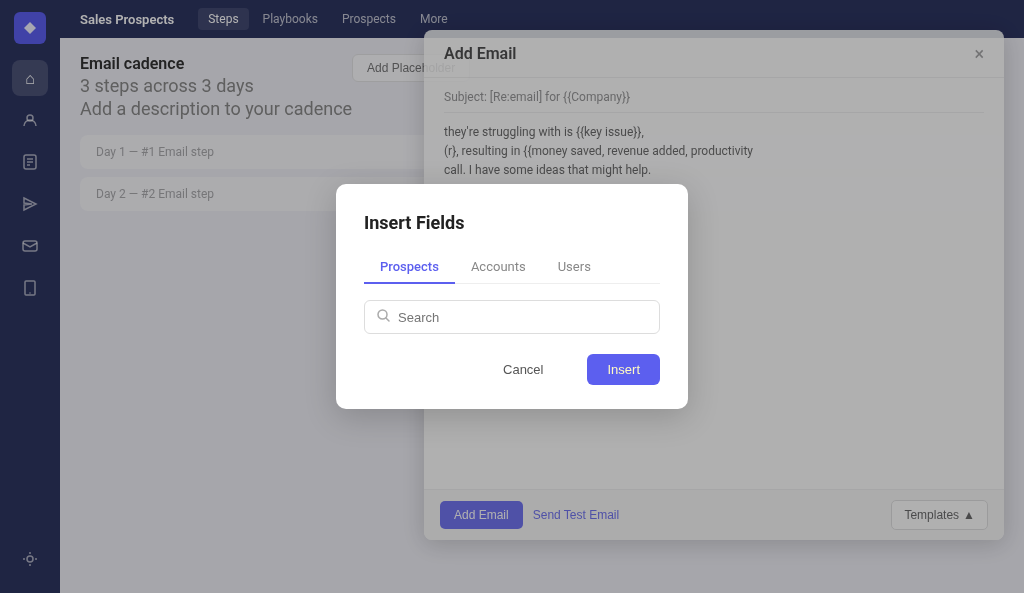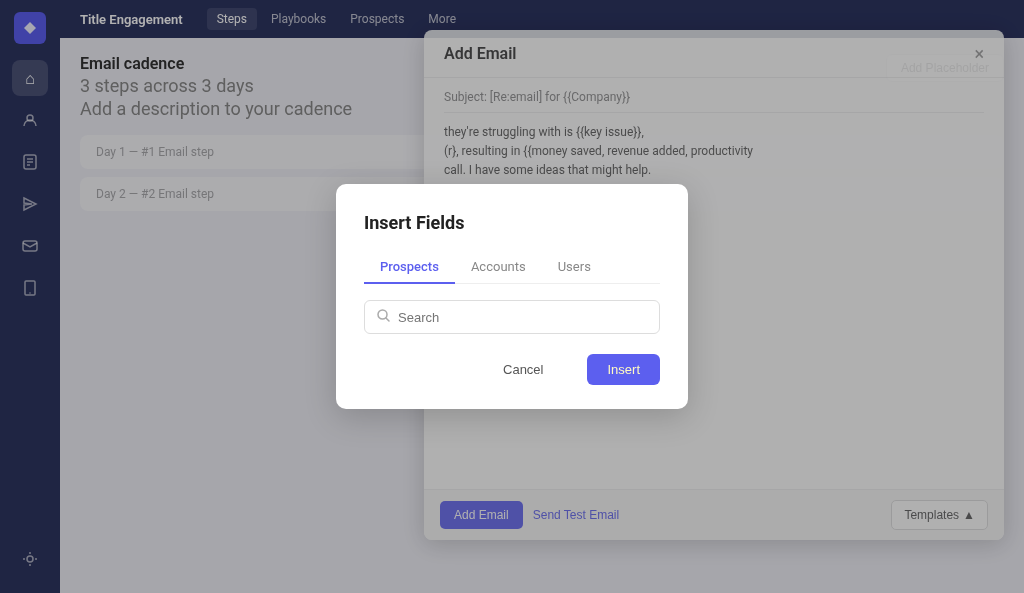--- a/index.html
+++ b/index.html
@@ -101,21 +101,20 @@
       flex: 1;
       padding: 16px 20px;
       background: #eeeef5;
       overflow: hidden;
       position: relative;
     }
 
     .page-header {
       display: flex;
       align-items: flex-start;
-      justify-content: space-between;
       margin-bottom: 16px;
     }
 
     .page-title-section h2 {
       font-size: 16px;
       font-weight: 600;
       color: #333;
     }
 
     .page-subtitle {
@@ -422,21 +421,21 @@
     <div class="sidebar-icon" style="margin-top:auto; margin-bottom:16px;">
       <svg width="16" height="16" viewBox="0 0 16 16" fill="none">
         <circle cx="8" cy="8" r="3" stroke="rgba(255,255,255,0.6)" stroke-width="1.5"></circle>
         <path d="M8 1v2M8 13v2M1 8h2M13 8h2" stroke="rgba(255,255,255,0.6)" stroke-width="1.5"></path>
       </svg>
     </div>
   </div>
 
   <div class="main-content">
     <div class="top-nav">
-      <span class="top-nav-title">Title Engagement</span>
+      <span class="top-nav-title">Sales Prospects</span>
       <div class="nav-tab active">Steps</div>
       <div class="nav-tab">Playbooks</div>
       <div class="nav-tab">Prospects</div>
       <div class="nav-tab">More</div>
     </div>
 
     <div class="content-area">
       <div class="page-header">
         <div class="page-title-section">
           <h2>Email cadence</h2>

